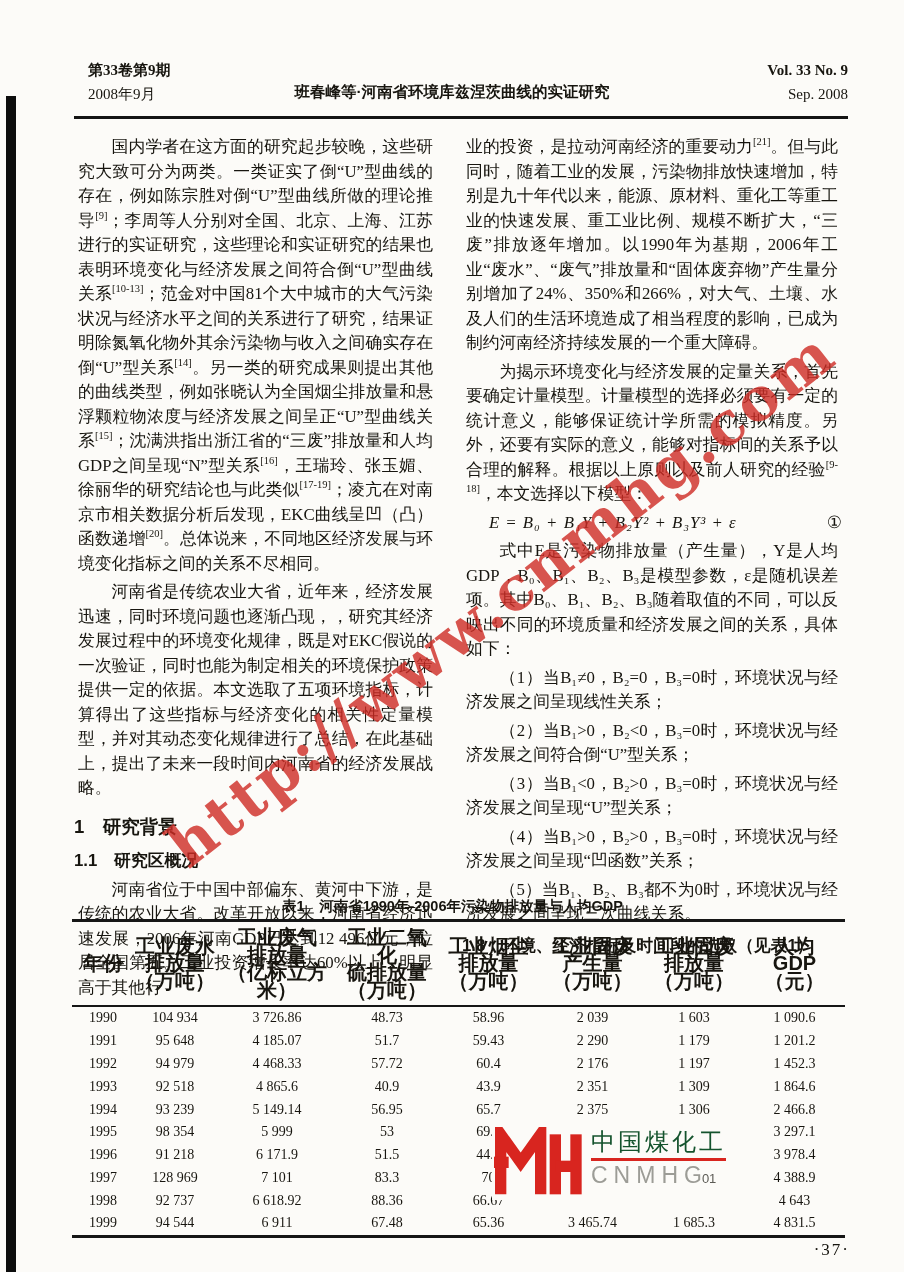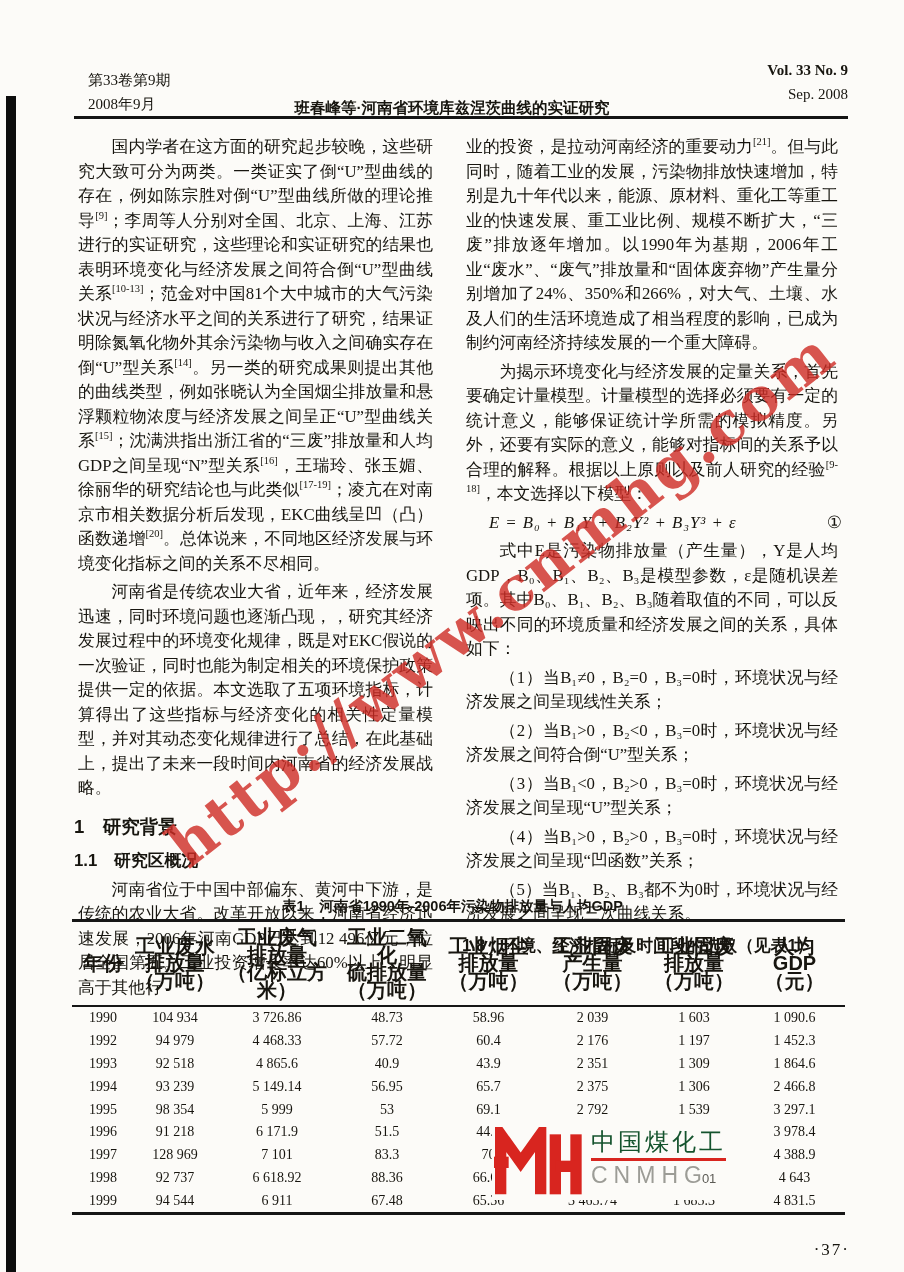--- a/index.html
+++ b/index.html
@@ -6,23 +6,23 @@
   .page{
     position:relative; width:904px; height:1272px; margin:0 auto;
     background:#fcfbf8; overflow:hidden;
     font-family:"Liberation Serif","DejaVu Serif",serif;
     color:#17150f;
   }
   .edge-strip{position:absolute; left:6px; top:96px; width:10px; height:1176px; background:#0d0d0d;}
 
   
   .hdr-left{position:absolute; left:88px; top:58px; font-size:15px; line-height:24px;}
-  .hdr-left .l1{font-weight:normal;margin-top:10px;}
+  .hdr-left .l1{font-weight:bold;}
   .hdr-center{position:absolute; left:170px; right:170px; top:82px; text-align:center;
-    font-weight:bold; font-size:15.5px; font-family:"Liberation Sans",sans-serif;margin-top:16px;}
+    font-weight:bold; font-size:15.5px; font-family:"Liberation Sans",sans-serif;}
   .hdr-right{position:absolute; right:56px; top:58px; text-align:right; font-size:15px; line-height:24px; font-weight:bold;}
   .hdr-right .l2{font-weight:normal;}
   .hdr-rule{position:absolute; left:74px; right:56px; top:116px; height:3px; background:#141414;}
 
   
   .col{position:absolute; top:131px; font-size:16.8px; line-height:24.5px; text-align:justify;}
   .col-left{left:74px; width:363px;}
   .col-right{left:462px; width:380px;}
   .para{margin:4px; text-indent:2em;}
   .para-cont{margin:4px; text-indent:0;}
@@ -146,20 +146,30 @@
           <td>1990</td>
           <td>104 934</td>
           <td>3 726.86</td>
           <td>48.73</td>
           <td>58.96</td>
           <td>2 039</td>
           <td>1 603</td>
           <td>1 090.6</td>
         </tr>
         <tr>
+          <td>1991</td>
+          <td>95 648</td>
+          <td>4 185.07</td>
+          <td>51.7</td>
+          <td>59.43</td>
+          <td>2 290</td>
+          <td>1 179</td>
+          <td>1 201.2</td>
+        </tr>
+        <tr>
           <td>1992</td>
           <td>94 979</td>
           <td>4 468.33</td>
           <td>57.72</td>
           <td>60.4</td>
           <td>2 176</td>
           <td>1 197</td>
           <td>1 452.3</td>
         </tr>
         <tr>

